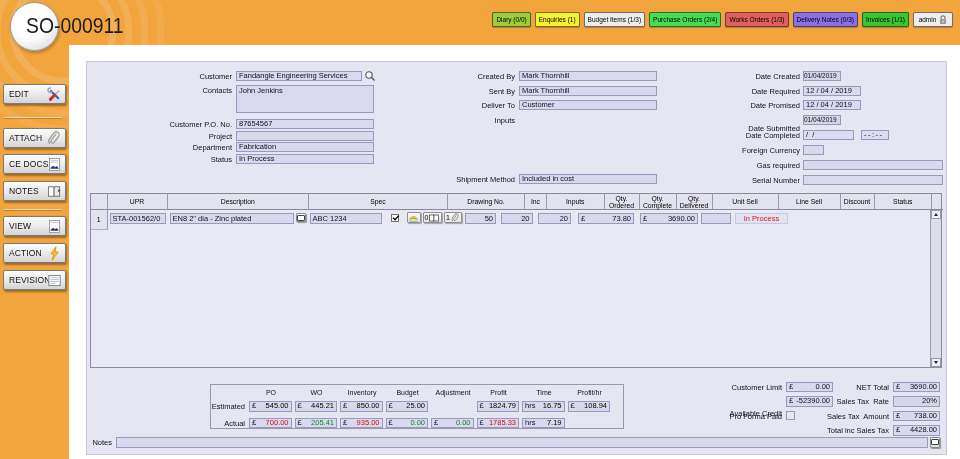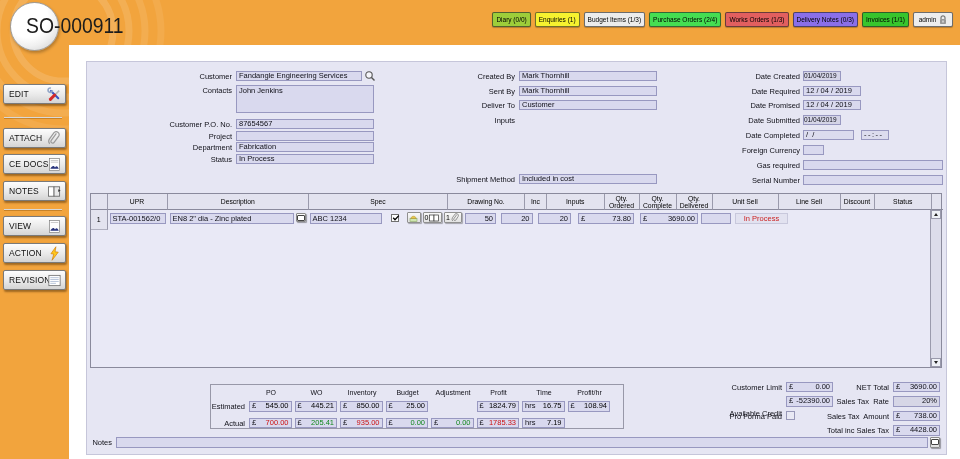--- a/index.html
+++ b/index.html
@@ -210,21 +210,21 @@
     <div class="lbl" style="left:330px;top:54px;width:98px">Inputs</div>
     <div class="lbl" style="left:330px;top:112.5px;width:98px">Shipment Method</div>
     <div class="fld" style="left:432px;top:111.5px;width:138px">Included in cost</div>
 
     <div class="lbl" style="left:613px;top:10px;width:100px">Date Created</div>
     <div class="fld ctr" style="left:716px;top:9px;width:38px;background:#d4d4e6;font-size:6.5px;padding:0">01/04/2019</div>
     <div class="lbl" style="left:613px;top:24.5px;width:100px">Date Required</div>
     <div class="fld ctr" style="left:716px;top:23.5px;width:58px">12 / 04 / 2019</div>
     <div class="lbl" style="left:613px;top:39px;width:100px">Date Promised</div>
     <div class="fld ctr" style="left:716px;top:38px;width:58px">12 / 04 / 2019</div>
-    <div class="lbl" style="left:613px;top:54px;width:100px">Date Submitted</div>
+    <div class="lbl" style="left:613px;top:62px;width:100px">Date Submitted</div>
     <div class="fld ctr" style="left:716px;top:53px;width:38px;background:#d4d4e6;font-size:6.5px;padding:0">01/04/2019</div>
     <div class="lbl" style="left:613px;top:69px;width:100px">Date Completed</div>
     <div class="fld ctr" style="left:716px;top:68px;width:51px;background:#dcdcee">/  /</div>
     <div class="fld ctr" style="left:774px;top:68px;width:28px;background:#dcdcee;letter-spacing:1.5px">--:--</div>
     <div class="lbl" style="left:613px;top:84px;width:100px">Foreign Currency</div>
     <div class="fld" style="left:716px;top:83px;width:21px"></div>
     <div class="lbl" style="left:613px;top:98.5px;width:100px">Gas required</div>
     <div class="fld" style="left:716px;top:97.5px;width:140px"></div>
     <div class="lbl" style="left:613px;top:113.5px;width:100px">Serial Number</div>
     <div class="fld" style="left:716px;top:112.5px;width:140px"></div>

